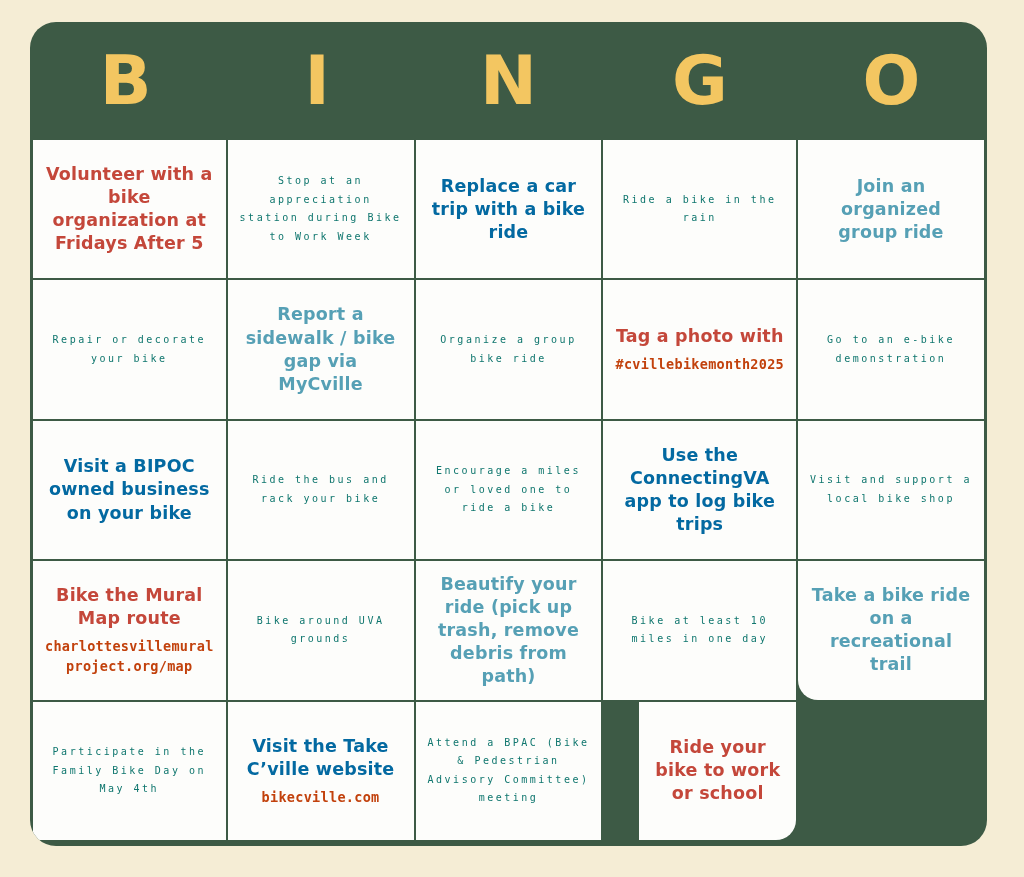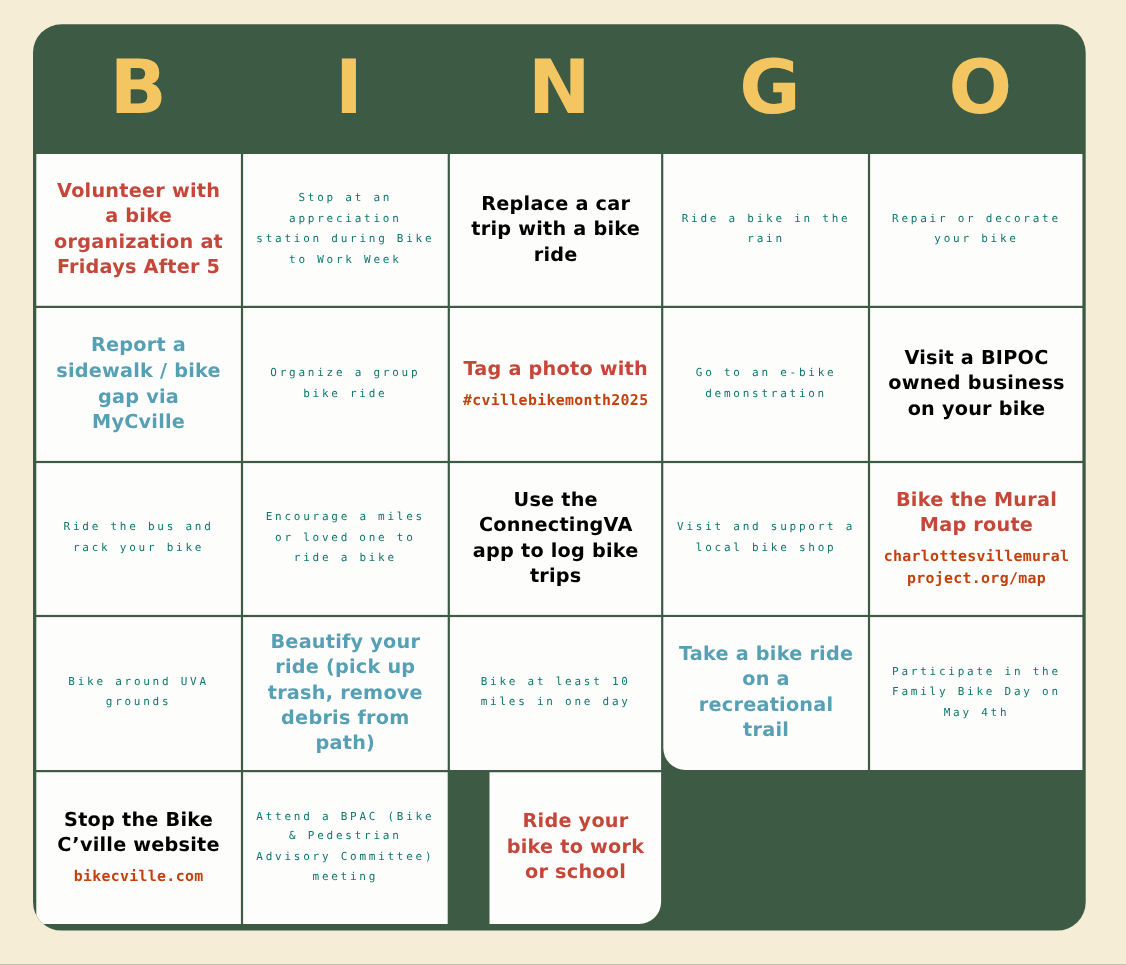--- a/index.html
+++ b/index.html
@@ -61,21 +61,21 @@
     line-height:1.85;
   }
   .main {
     font-weight:bold;
     font-size:17.5px;
     line-height:1.32;
     letter-spacing:0.2px;
   }
   .red .main   { color:#c4473a; }
   .teal .main  { color:#56a0b5; }
-  .green .main { color:#000000; }
+  .green .main { color:#0369a1; }
   .sub {
     font-family:"DejaVu Sans Mono", monospace;
     font-weight:bold;
     color:#c2410c;
     font-size:13.5px;
     line-height:1.5;
     margin-top:6px;
     letter-spacing:0.3px;
   }
   .badge {
@@ -123,20 +123,23 @@
     </div>
     <div class="cell">
       <span class="mono-text">Stop at an appreciation station during Bike to Work Week</span>
     </div>
     <div class="cell green">
       <span class="main">Replace a car trip with a bike ride</span>
     </div>
     <div class="cell">
       <span class="mono-text">Ride a bike in the rain</span>
     </div>
+    <div class="cell teal">
+      <span class="main">Join an organized group ride</span>
+    </div>
 
     <div class="cell">
       <span class="mono-text">Repair or decorate your bike</span>
     </div>
     <div class="cell teal">
       <span class="main">Report a sidewalk / bike gap via MyCville</span>
     </div>
     <div class="cell">
       <span class="mono-text">Organize a group bike ride</span>
     </div>
@@ -178,21 +181,21 @@
       <span class="mono-text">Bike at least 10 miles in one day</span>
     </div>
 
     <div class="cell teal br-bl">
       <span class="main">Take a bike ride on a recreational trail</span>
     </div>
     <div class="cell">
       <span class="mono-text">Participate in the Family Bike Day on May 4th</span>
     </div>
     <div class="cell green">
-      <span class="main">Stop the Bike C’ville website</span>
+      <span class="main">Visit the Take C’ville website</span>
       <span class="sub">bikecville.com</span>
     </div>
     <div class="cell">
       <span class="mono-text">Attend a BPAC (Bike &amp; Pedestrian Advisory Committee) meeting</span>
     </div>
     <div class="cell red br-br">
       <span class="main">Ride your bike to work or school</span>
     </div>
 
   </div>

